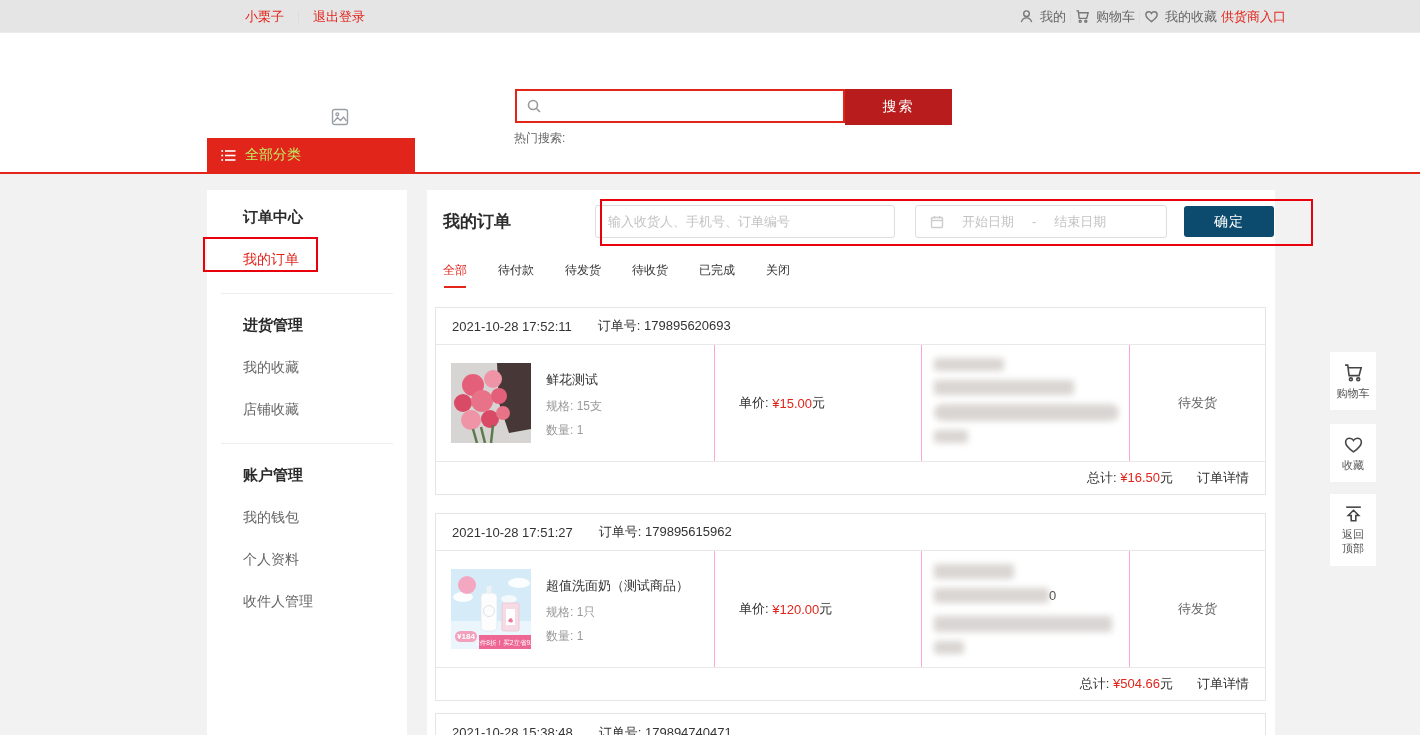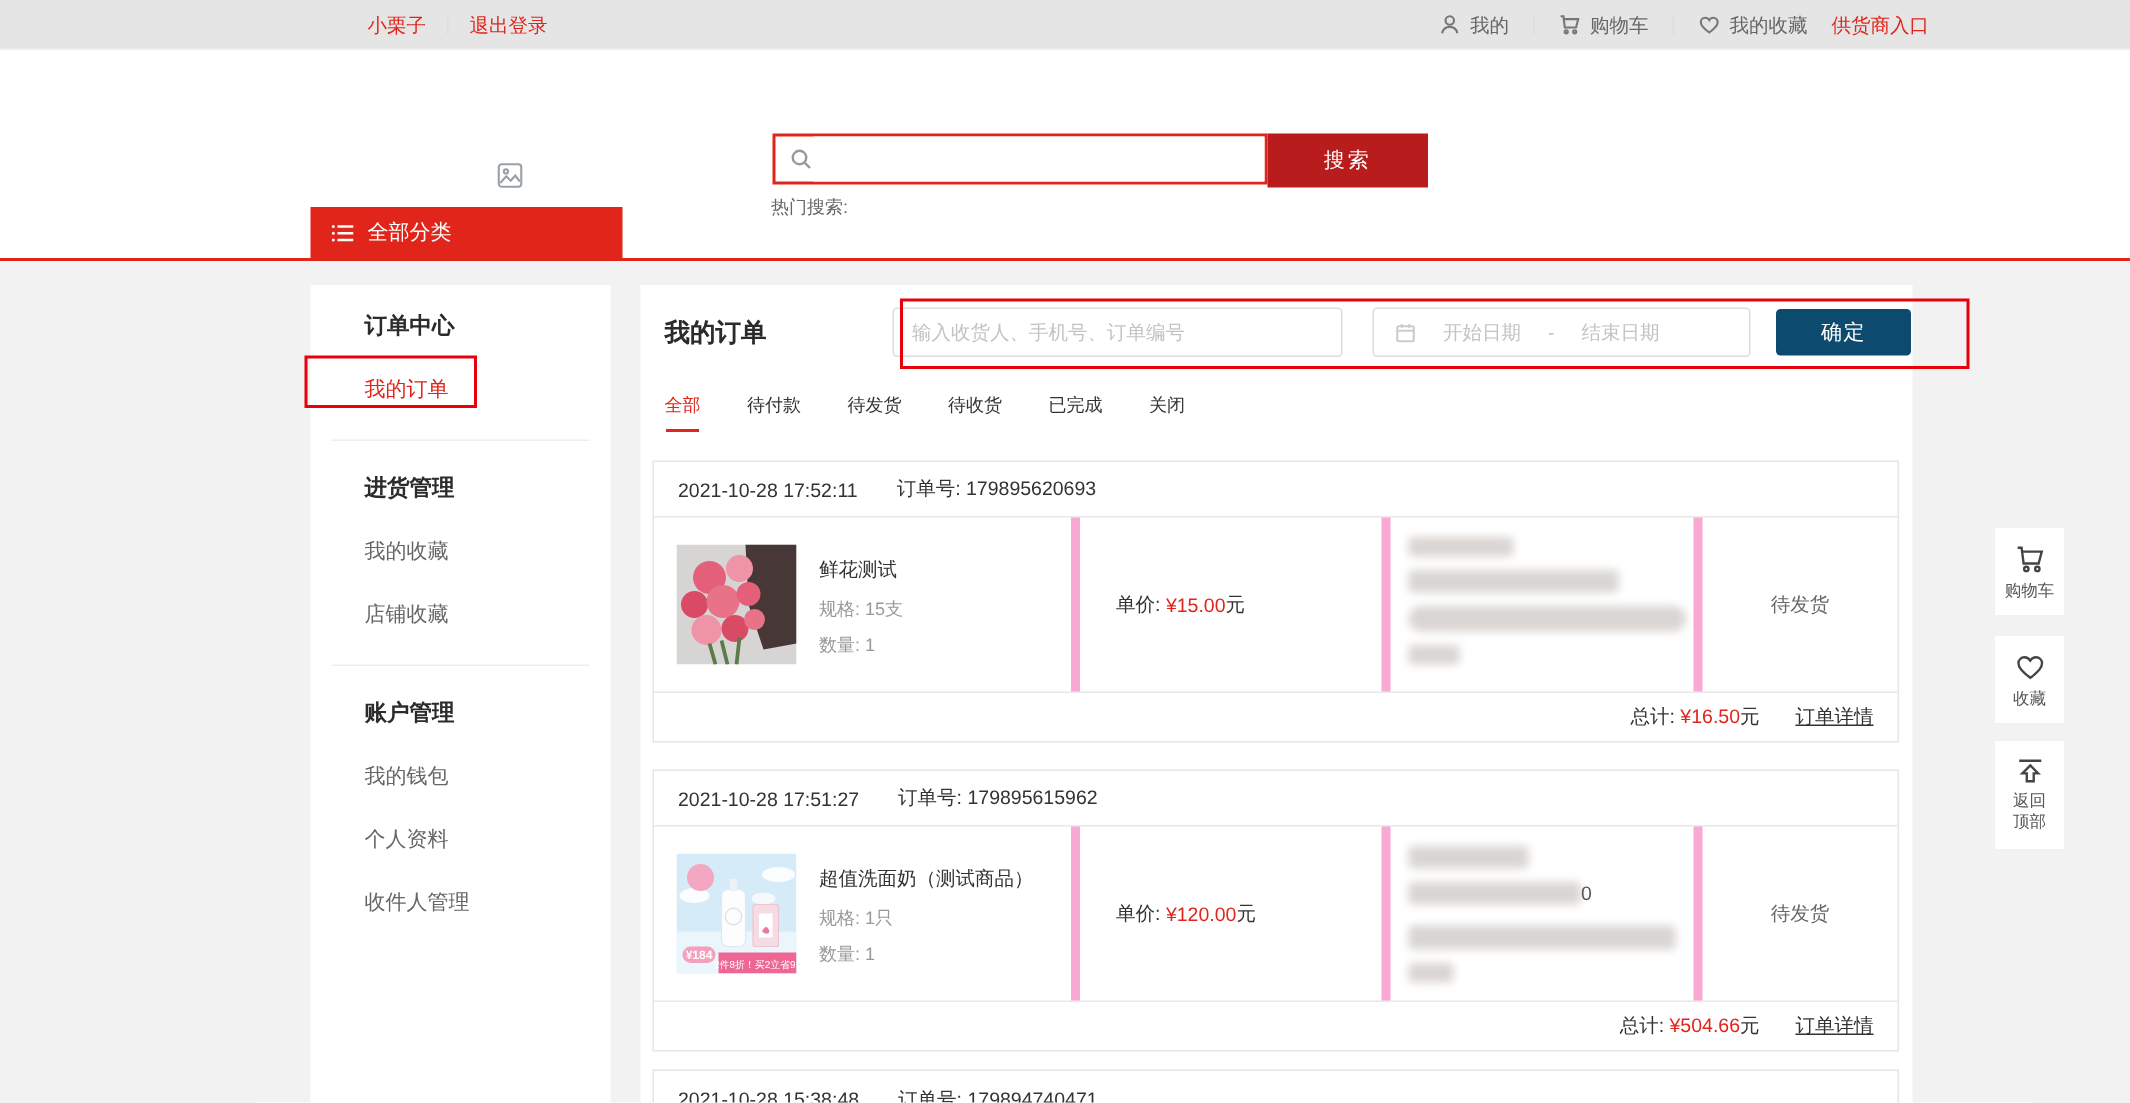--- a/index.html
+++ b/index.html
@@ -3,42 +3,42 @@
 <meta charset="utf-8">
 <style>
   * { margin:0; padding:0; box-sizing:border-box; }
   html,body { width:1420px; height:735px; overflow:hidden; background:#fff;
     font-family:"Liberation Sans","DejaVu Sans",sans-serif; color:#333; }
 
   
   #topbar { position:absolute; left:0; top:0; width:1420px; height:33px;
     background:#e5e5e5; border-bottom:1px solid #ebebeb; font-size:13px; }
   .tb-left { position:absolute; left:245px; top:0; height:33px; display:flex; align-items:center; gap:14px; }
-  .tb-right { position:absolute; right:134px; top:0; height:33px; display:flex; align-items:center; gap:16px; }
+  .tb-right { position:absolute; right:134px; top:0; height:33px; display:flex; align-items:center; gap:4px; }
   .tb-link-red { color:#e1251b; cursor:pointer; }
   .tb-item { display:flex; align-items:center; gap:6px; color:#666; cursor:pointer; }
   .tb-pipe { width:1px; height:12px; background:#ddd; }
   .tb-icon { width:15px; height:15px; display:inline-block; }
   .tb-icon svg { width:100%; height:100%; stroke:#777; fill:none; stroke-width:1.5; }
 
   
   #headband { position:absolute; left:0; top:34px; width:1420px; height:104px; background:#fff; }
   #logo-ph { position:absolute; left:331px; top:74px; width:18px; height:18px; }
   #logo-ph svg { width:100%; height:100%; stroke:#9aa0a6; fill:none; stroke-width:1.4; }
   #search-box { position:absolute; left:515px; top:55px; width:330px; height:34px;
     border:2px solid #e1251b; background:#fff; display:flex; align-items:center; padding-left:9px; }
   #search-box svg { width:16px; height:16px; stroke:#999; fill:none; stroke-width:1.6; }
   #search-input { border:0; outline:0; flex:1; height:100%; font-size:13px; padding-left:8px; }
   #search-btn { position:absolute; left:845px; top:55px; width:107px; height:36px; background:#b91c1c;
     color:#fff; font-size:14px; border:0; display:flex; align-items:center; justify-content:center; cursor:pointer; letter-spacing:2px;}
   #hot-search { position:absolute; left:514px; top:96px; font-size:12px; color:#666; }
 
   
   #cat-btn { position:absolute; left:207px; top:138px; width:208px; height:34px; background:#e1251b;
-    color:#ffffff; font-size:14px; display:flex; align-items:center; gap:9px; padding-left:14px; cursor:pointer; }
+    color:#bef264; font-size:14px; display:flex; align-items:center; gap:9px; padding-left:14px; cursor:pointer; }
   #cat-btn svg { width:15px; height:13px; }
   #red-line { position:absolute; left:0; top:172px; width:1420px; height:2px; background:#e1251b; }
   #gray-bg { position:absolute; left:0; top:174px; width:1420px; height:561px; background:#f2f2f2; }
 
   
   #sidebar { position:absolute; left:207px; top:190px; width:200px; height:545px; background:#fff; padding:18px 0 0 36px; }
   .side-title { font-size:15px; font-weight:bold; color:#2b2b2b; margin-bottom:24px; }
   .side-item { font-size:14px; color:#666; margin-bottom:24px; cursor:pointer; }
   .side-item.active { color:#e1251b; }
   .side-divider { height:1px; background:#eee; margin:0 14px 22px -22px; }
@@ -59,36 +59,36 @@
   .tab.active { color:#e1251b; }
   .tab.active::after { content:""; position:absolute; left:1px; right:1px; bottom:0; height:2px; background:#e1251b; }
 
   .order-card { position:absolute; left:8px; width:831px; border:1px solid #e5e5e5; background:#fff; }
   #card-0 { top:117px; }
   #card-1 { top:323px; }
   #card-2 { top:523px; height:60px; }
   .oc-head { height:37px; display:flex; align-items:center; gap:26px; padding:0 16px;
     border-bottom:1px solid #e8e8e8; font-size:13px; color:#333; }
   .oc-grid { display:grid; grid-template-columns:278px 207px 208px 1fr; height:117px; border-bottom:1px solid #e8e8e8; }
-  .oc-cell { border-left:6px solid #f9a8d4; }
+  .oc-cell { border-left:1px solid #f9a8d4; }
   .oc-cell:first-child { border-left:0; }
   .prod-cell { display:flex; padding:18px 0 0 15px; gap:15px; }
   .prod-img { width:80px; height:80px; flex:0 0 80px; }
   .prod-info { padding-top:8px; }
   .prod-name { font-size:13px; color:#333; margin-bottom:9px; }
   .prod-sub { font-size:12px; color:#999; margin-bottom:7px; }
   .price-cell { display:flex; align-items:center; padding-left:24px; font-size:13px; color:#333; }
   .red-amt { color:#e1251b; }
   .recip-cell { padding:13px 0 0 12px; position:relative; }
   .blur-line { background:#d9d5d2; filter:blur(3px); border-radius:3px; margin-bottom:9px; }
   .recip-zero { position:absolute; font-size:13px; color:#555; }
   .status-cell { display:flex; align-items:center; justify-content:center; font-size:13px; color:#666; }
   .oc-foot { height:32px; display:flex; align-items:center; justify-content:flex-end; gap:24px;
     padding-right:16px; font-size:13px; color:#333; }
-  .detail-link { cursor:pointer;text-decoration:underline; }
+  .detail-link { cursor:pointer; }
 
   
   .float-box { position:absolute; left:1330px; width:46px; background:#fff; display:flex; flex-direction:column;
     align-items:center; justify-content:center; gap:3px; font-size:11px; color:#555; cursor:pointer; }
   .float-box svg { width:21px; height:21px; stroke:#444; fill:none; stroke-width:1.5; }
   #fb-cart { top:352px; height:58px; }
   #fb-fav  { top:424px; height:58px; }
   #fb-top  { top:494px; height:72px; }
   .fb-label2 { width:24px; text-align:center; line-height:1.25; }
 

